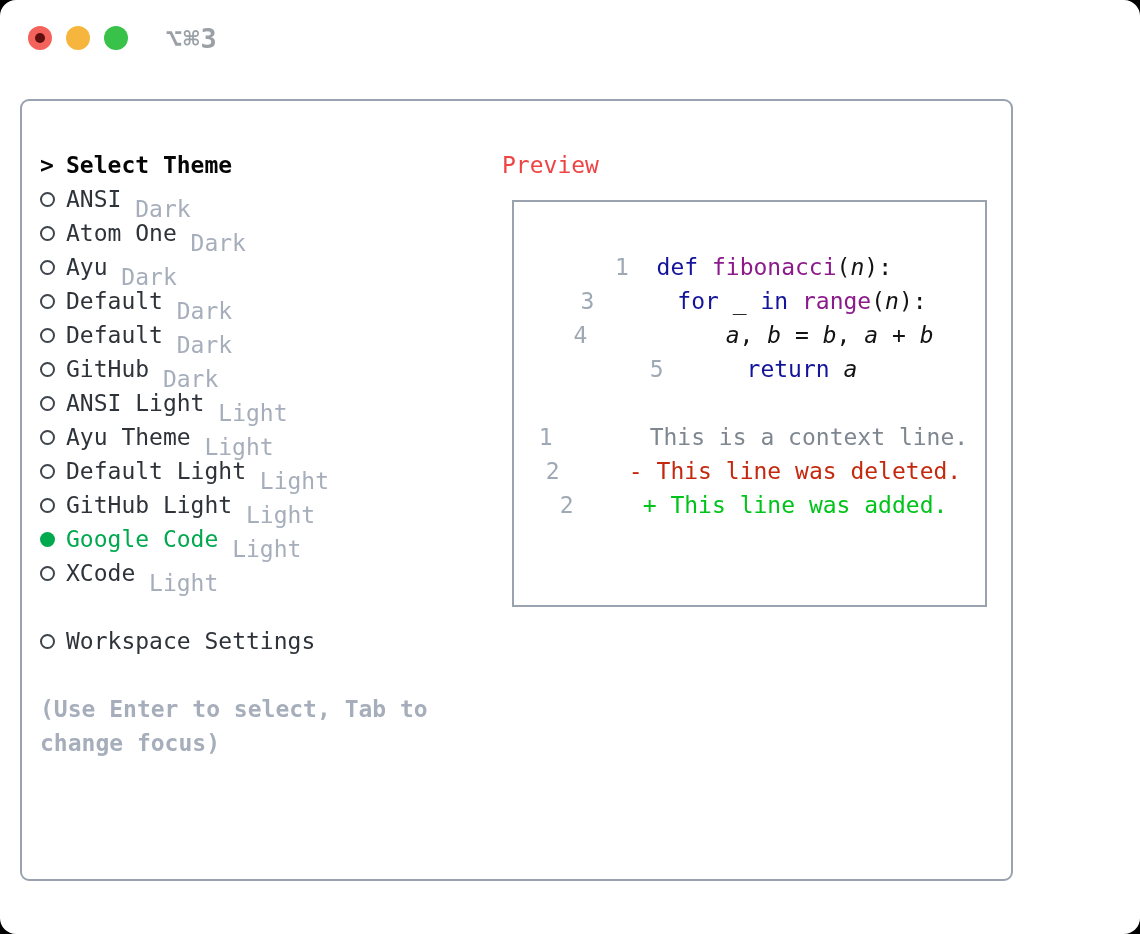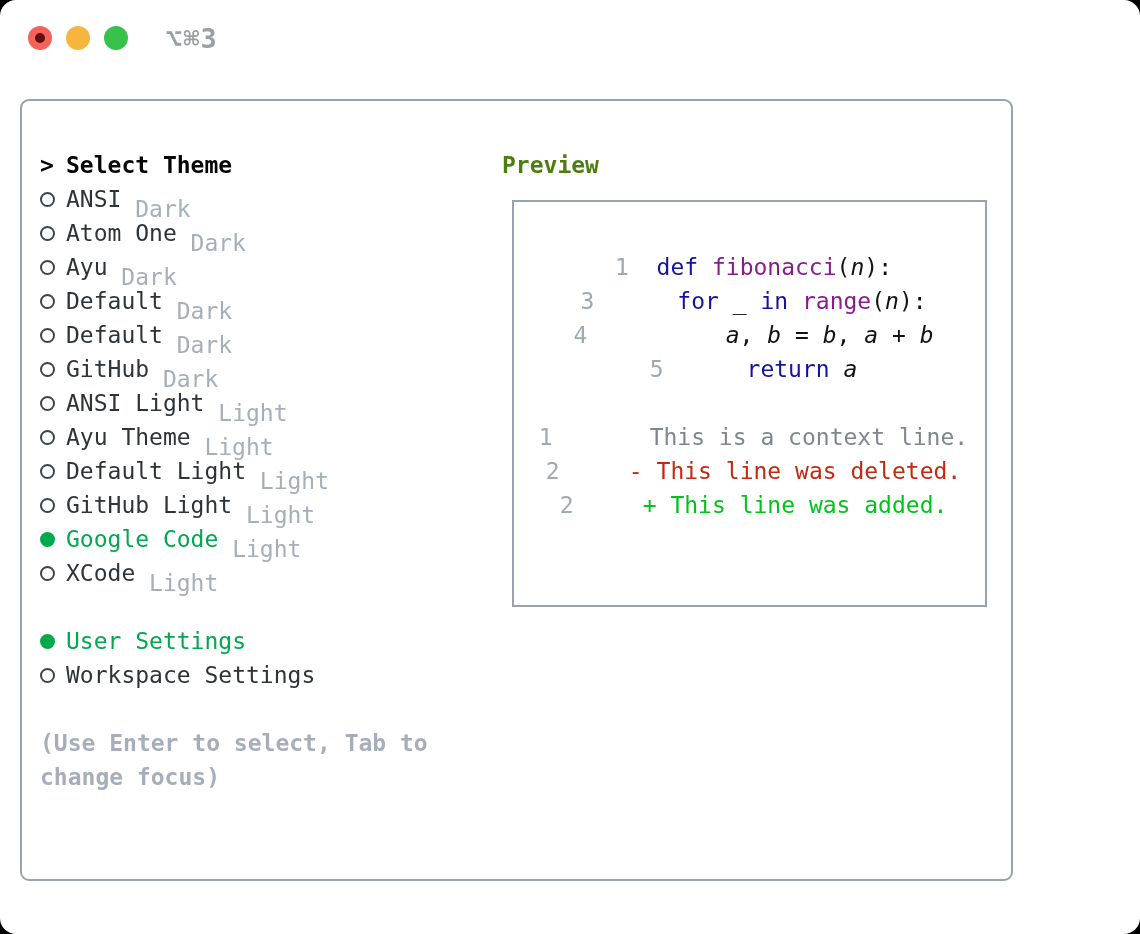--- a/index.html
+++ b/index.html
@@ -24,21 +24,21 @@
   .header-text{font-weight:700;color:#050505;}
   .bullet{display:inline-block;width:15px;height:15px;margin-right:11px;box-sizing:border-box;flex:none;}
   .bullet.ring{border:2px solid var(--ring);border-radius:50%;}
   .bullet.dot{background:var(--accent-green);border-radius:50%;}
   .item-name{color:var(--item);white-space:pre;}
   .item-variant{color:var(--muted);margin-left:13.8px;white-space:pre;margin-top:20px;}
   .list-item.selected .item-name{color:var(--accent-green);}
   .apply-header{color:#0a0a0a;padding-left:26px;}
   .help{margin-top:0;width:425px;font-size:23px;line-height:34px;color:var(--muted);font-weight:bold;}
   
-  .preview-title{font-weight:700;color:#4d7c0f;text-align:right;}
+  .preview-title{font-weight:400;color:#ef4444;text-align:right;}
   .preview-box{margin-left:10px;margin-top:18px;width:475px;height:407px;border:2px solid var(--border);
                box-sizing:border-box;padding:48px 8px 0 16px;background:#fff;text-align:center;}
   .pline{height:34px;line-height:34px;white-space:pre;font-size:23px;}
   .ln{display:inline-block;width:1ch;margin-right:2ch;color:var(--linenum);}
   .kw{color:var(--kw);}
   .fn{color:var(--fn);}
   .lit{color:var(--lit);}
   .var{color:#131313;font-style:italic;}
   .pl{color:#131313;}
   .ctx{color:var(--ctx);}
@@ -121,24 +121,20 @@
             <span class="item-variant">Light</span>
           </div>
           <div class="row list-item">
             <span class="bullet ring"></span>
             <span class="item-name">XCode</span>
             <span class="item-variant">Light</span>
           </div>
         </div>
       <div class="spacer"></div>
       <div id="apply-list">
-          <div class="row list-item selected">
-            <span class="bullet dot"></span>
-            <span class="item-name">User Settings</span>
-          </div>
           <div class="row list-item">
             <span class="bullet ring"></span>
             <span class="item-name">Workspace Settings</span>
           </div>
         </div>
       <div class="spacer"></div>
       <div class="help">(Use Enter to select, Tab to change focus)</div>
     </div>
 
     <div class="right-col">

